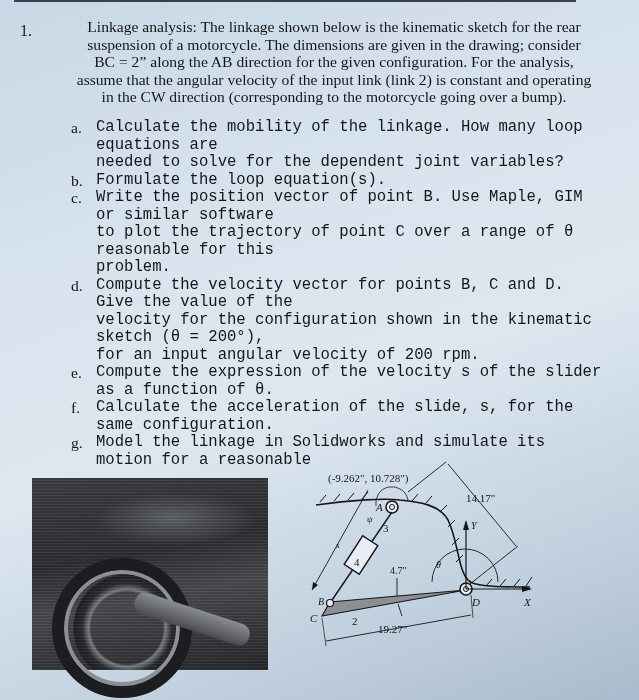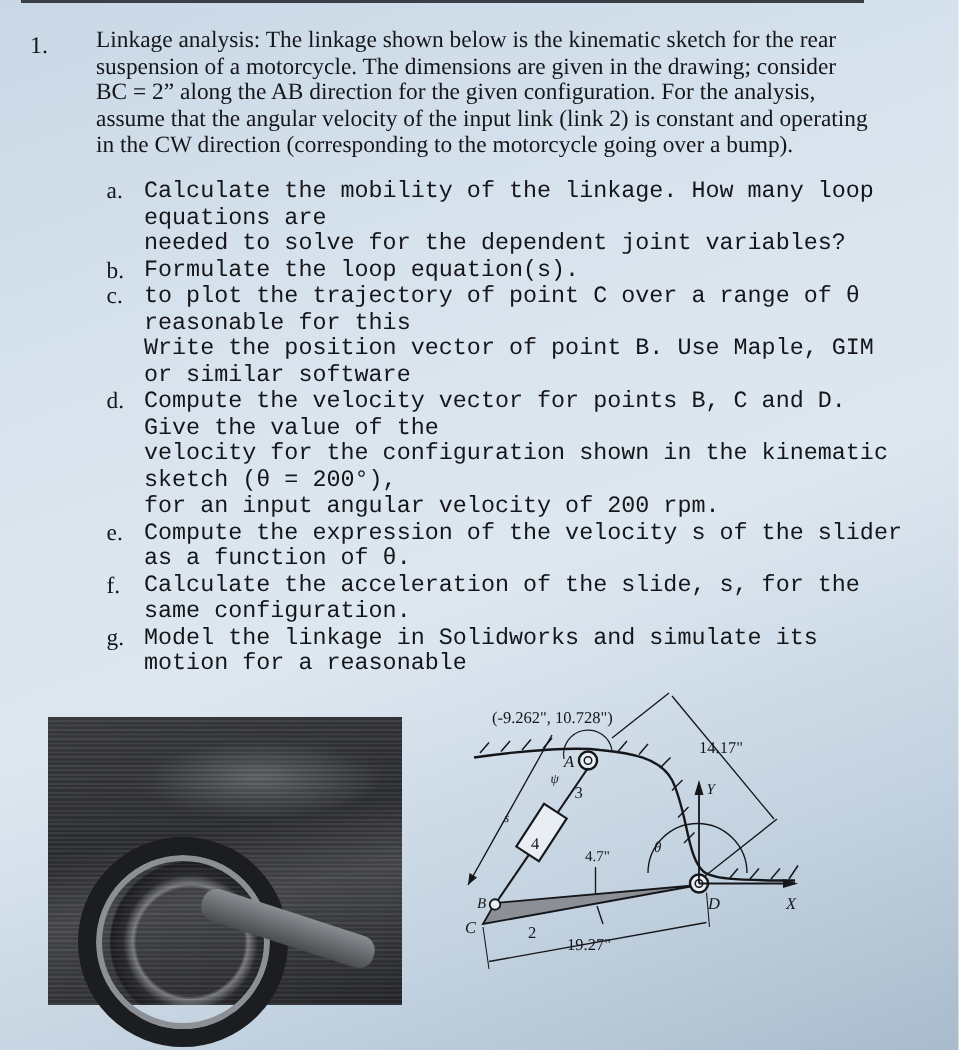--- a/index.html
+++ b/index.html
@@ -10,21 +10,21 @@
       color: #15161a;
     }
     .topline {
       position: absolute; left: 14px; top: 0; width: 562px; height: 2px; background: #3a3f47;
     }
     .qnum { position: absolute; left: 20px; top: 22px; font-size: 16px; }
     .intro {
       position: absolute; left: 64px; top: 18px; width: 540px;
       font-size: 15.6px; line-height: 17.5px;
     }
-    .intro p { margin: 0; }
+    .intro p { margin: 0; text-align: center; }
     .parts { position: absolute; left: 64px; top: 119px; width: 540px; font-size: 15.6px; line-height: 17.5px; }
     .part { position: relative; padding-left: 32px; margin: 0; }
     .part .lbl { position: absolute; left: 7px; top: 0; width: 22px; }
     .part .txt { display: block; font-family: Liberation Mono, monospace; }
     .photo {
       position: absolute; left: 32px; top: 478px; width: 236px; height: 192px;
       background:
         repeating-linear-gradient(0deg, rgba(255,255,255,0.06) 0 1px, rgba(0,0,0,0.05) 1px 3px),
         radial-gradient(ellipse 80px 80px at 95px 150px, transparent 45%, #7a7c80 48%, #2a2b2e 56%, #1e1f22 66%, transparent 68%),
         radial-gradient(ellipse 120px 40px at 140px 40px, #5d6065 0%, #35373b 60%, transparent 70%),
@@ -61,22 +61,23 @@
     <span class="lbl">a.</span>
     <span class="txt">Calculate the mobility of the linkage. How many loop equations are</span>
     <span class="txt">needed to solve for the dependent joint variables?</span>
   </div>
   <div class="part">
     <span class="lbl">b.</span>
     <span class="txt">Formulate the loop equation(s).</span>
   </div>
   <div class="part">
     <span class="lbl">c.</span>
+    <span class="txt">Write the position vector of point B. Use Maple, GIM or similar software</span>
     <span class="txt">to plot the trajectory of point C over a range of θ reasonable for this</span>
-    <span class="txt">Write the position vector of point B. Use Maple, GIM or similar software</span>
+    <span class="txt">problem.</span>
   </div>
   <div class="part">
     <span class="lbl">d.</span>
     <span class="txt">Compute the velocity vector for points B, C and D. Give the value of the</span>
     <span class="txt">velocity for the configuration shown in the kinematic sketch (θ = 200°),</span>
     <span class="txt">for an input angular velocity of 200 rpm.</span>
   </div>
   <div class="part">
     <span class="lbl">e.</span>
     <span class="txt">Compute the expression of the velocity s of the slider as a function of θ.</span>

